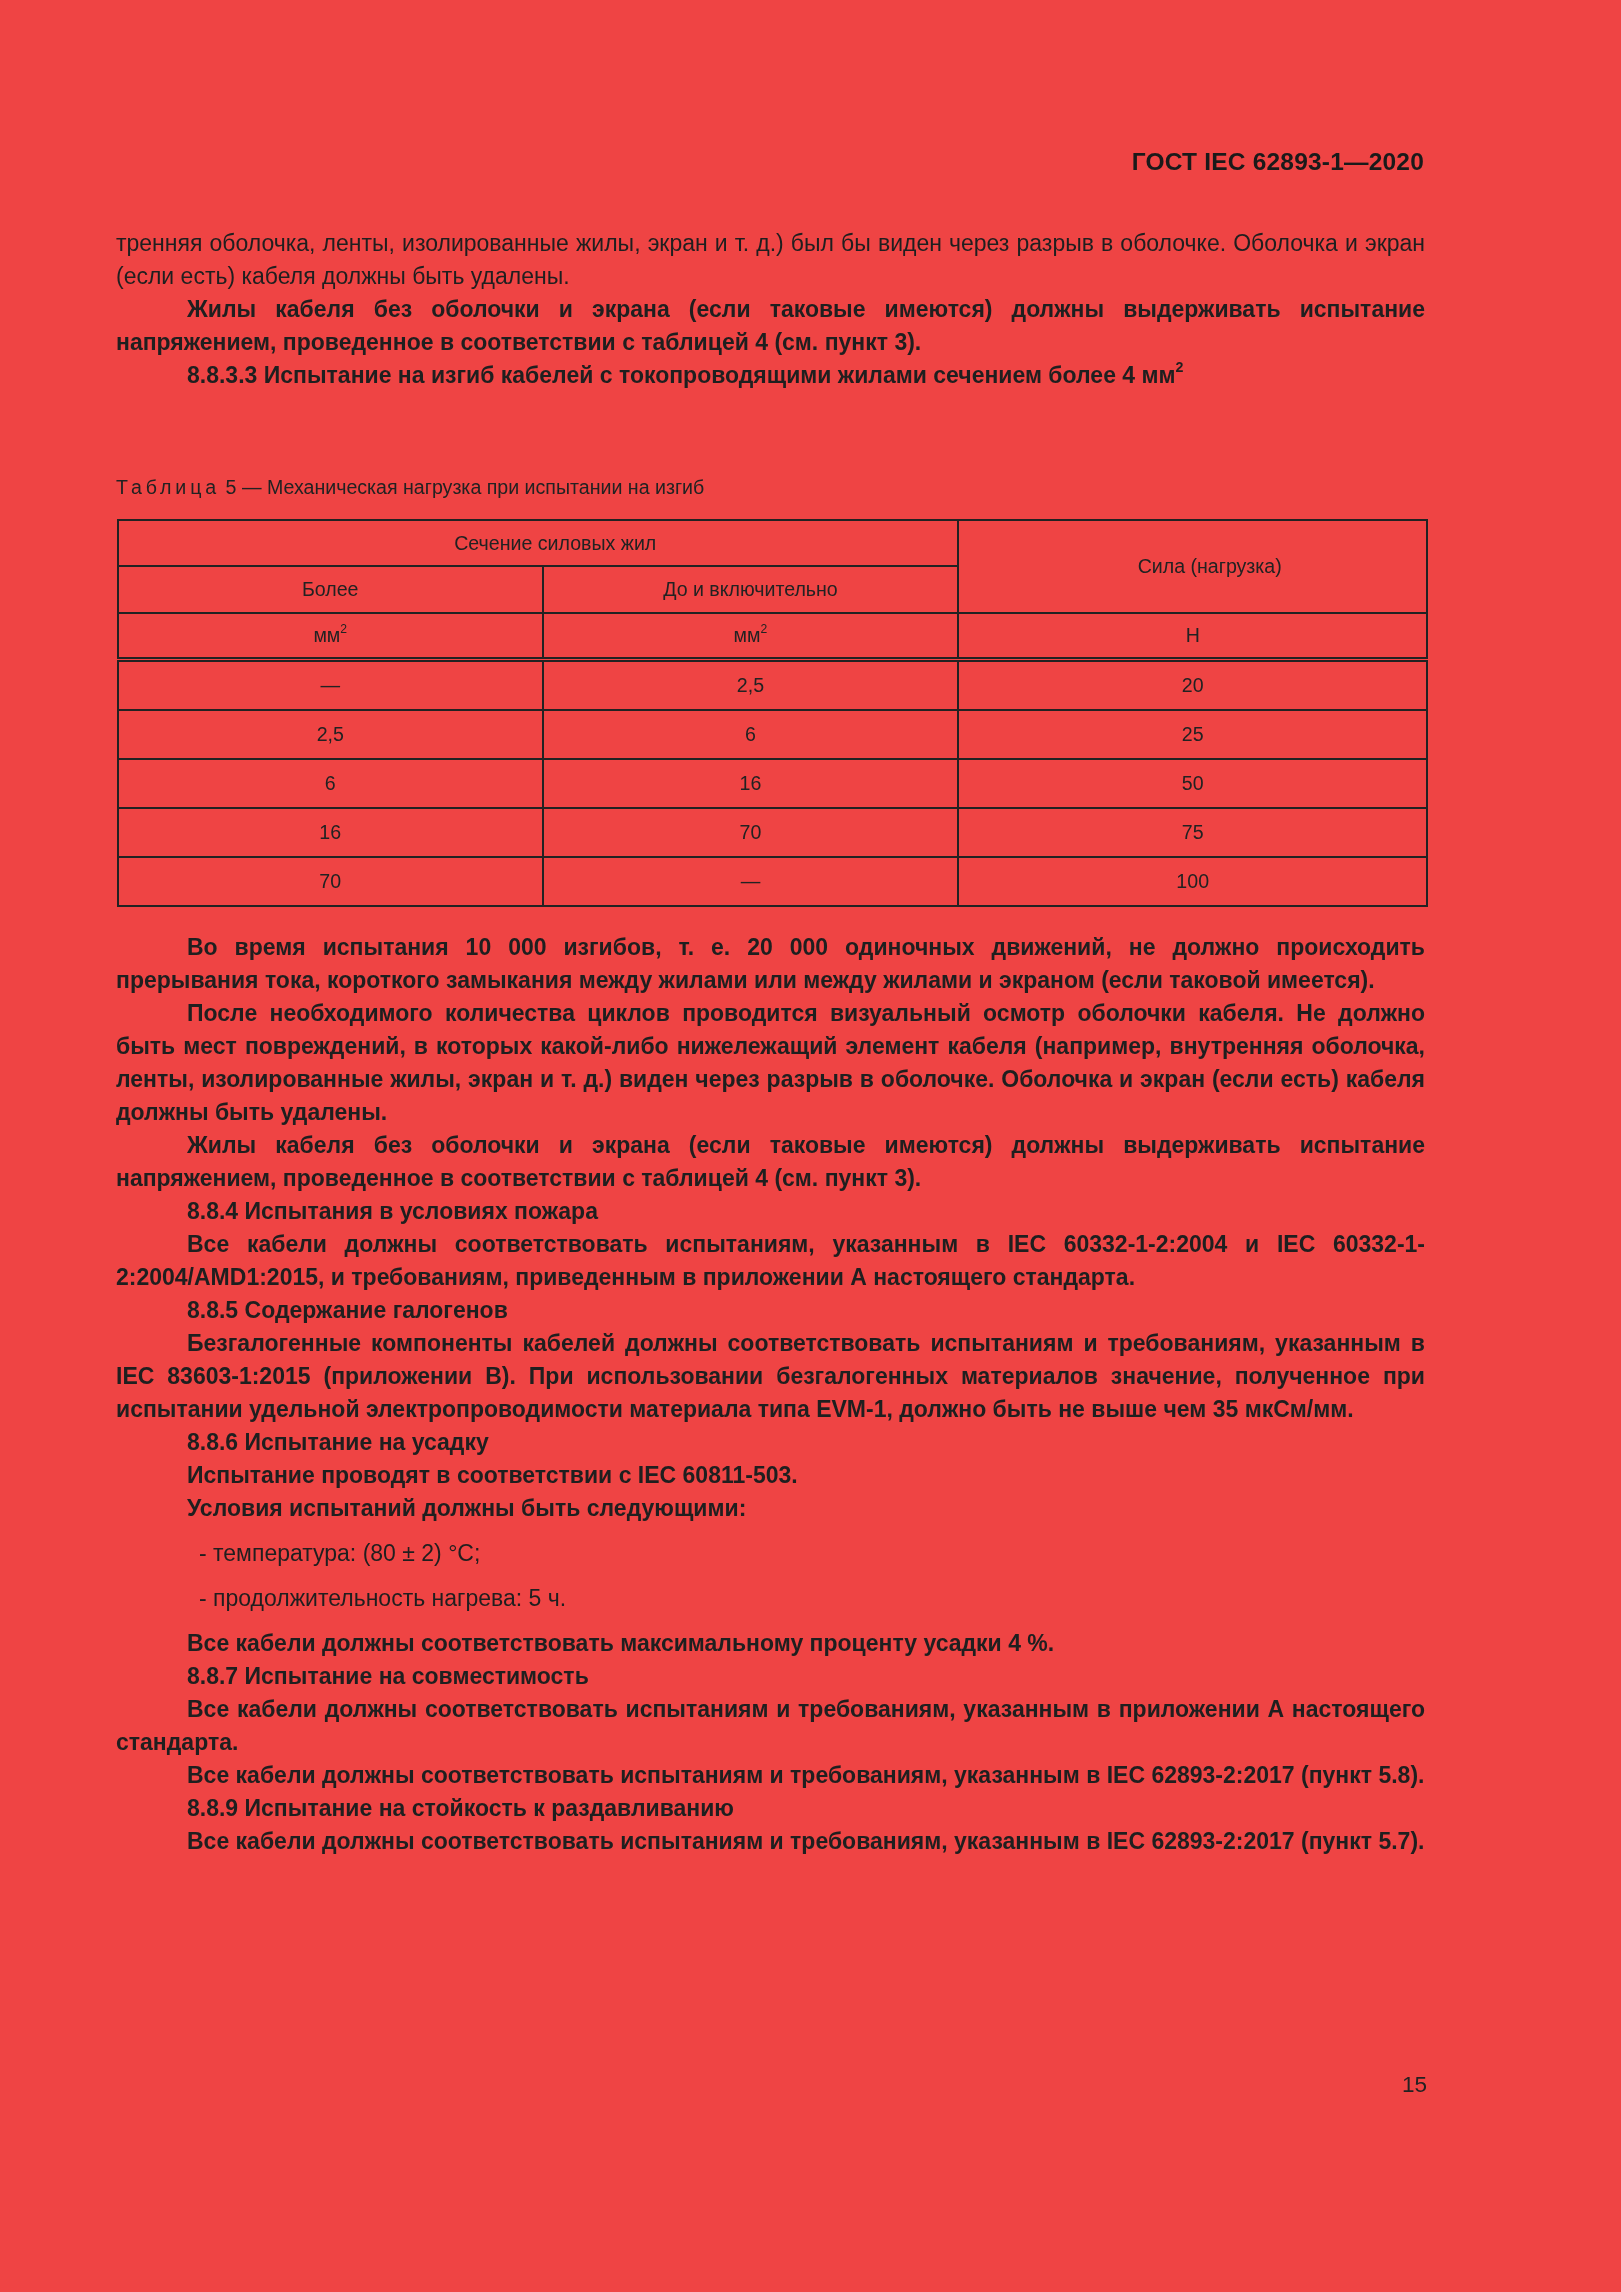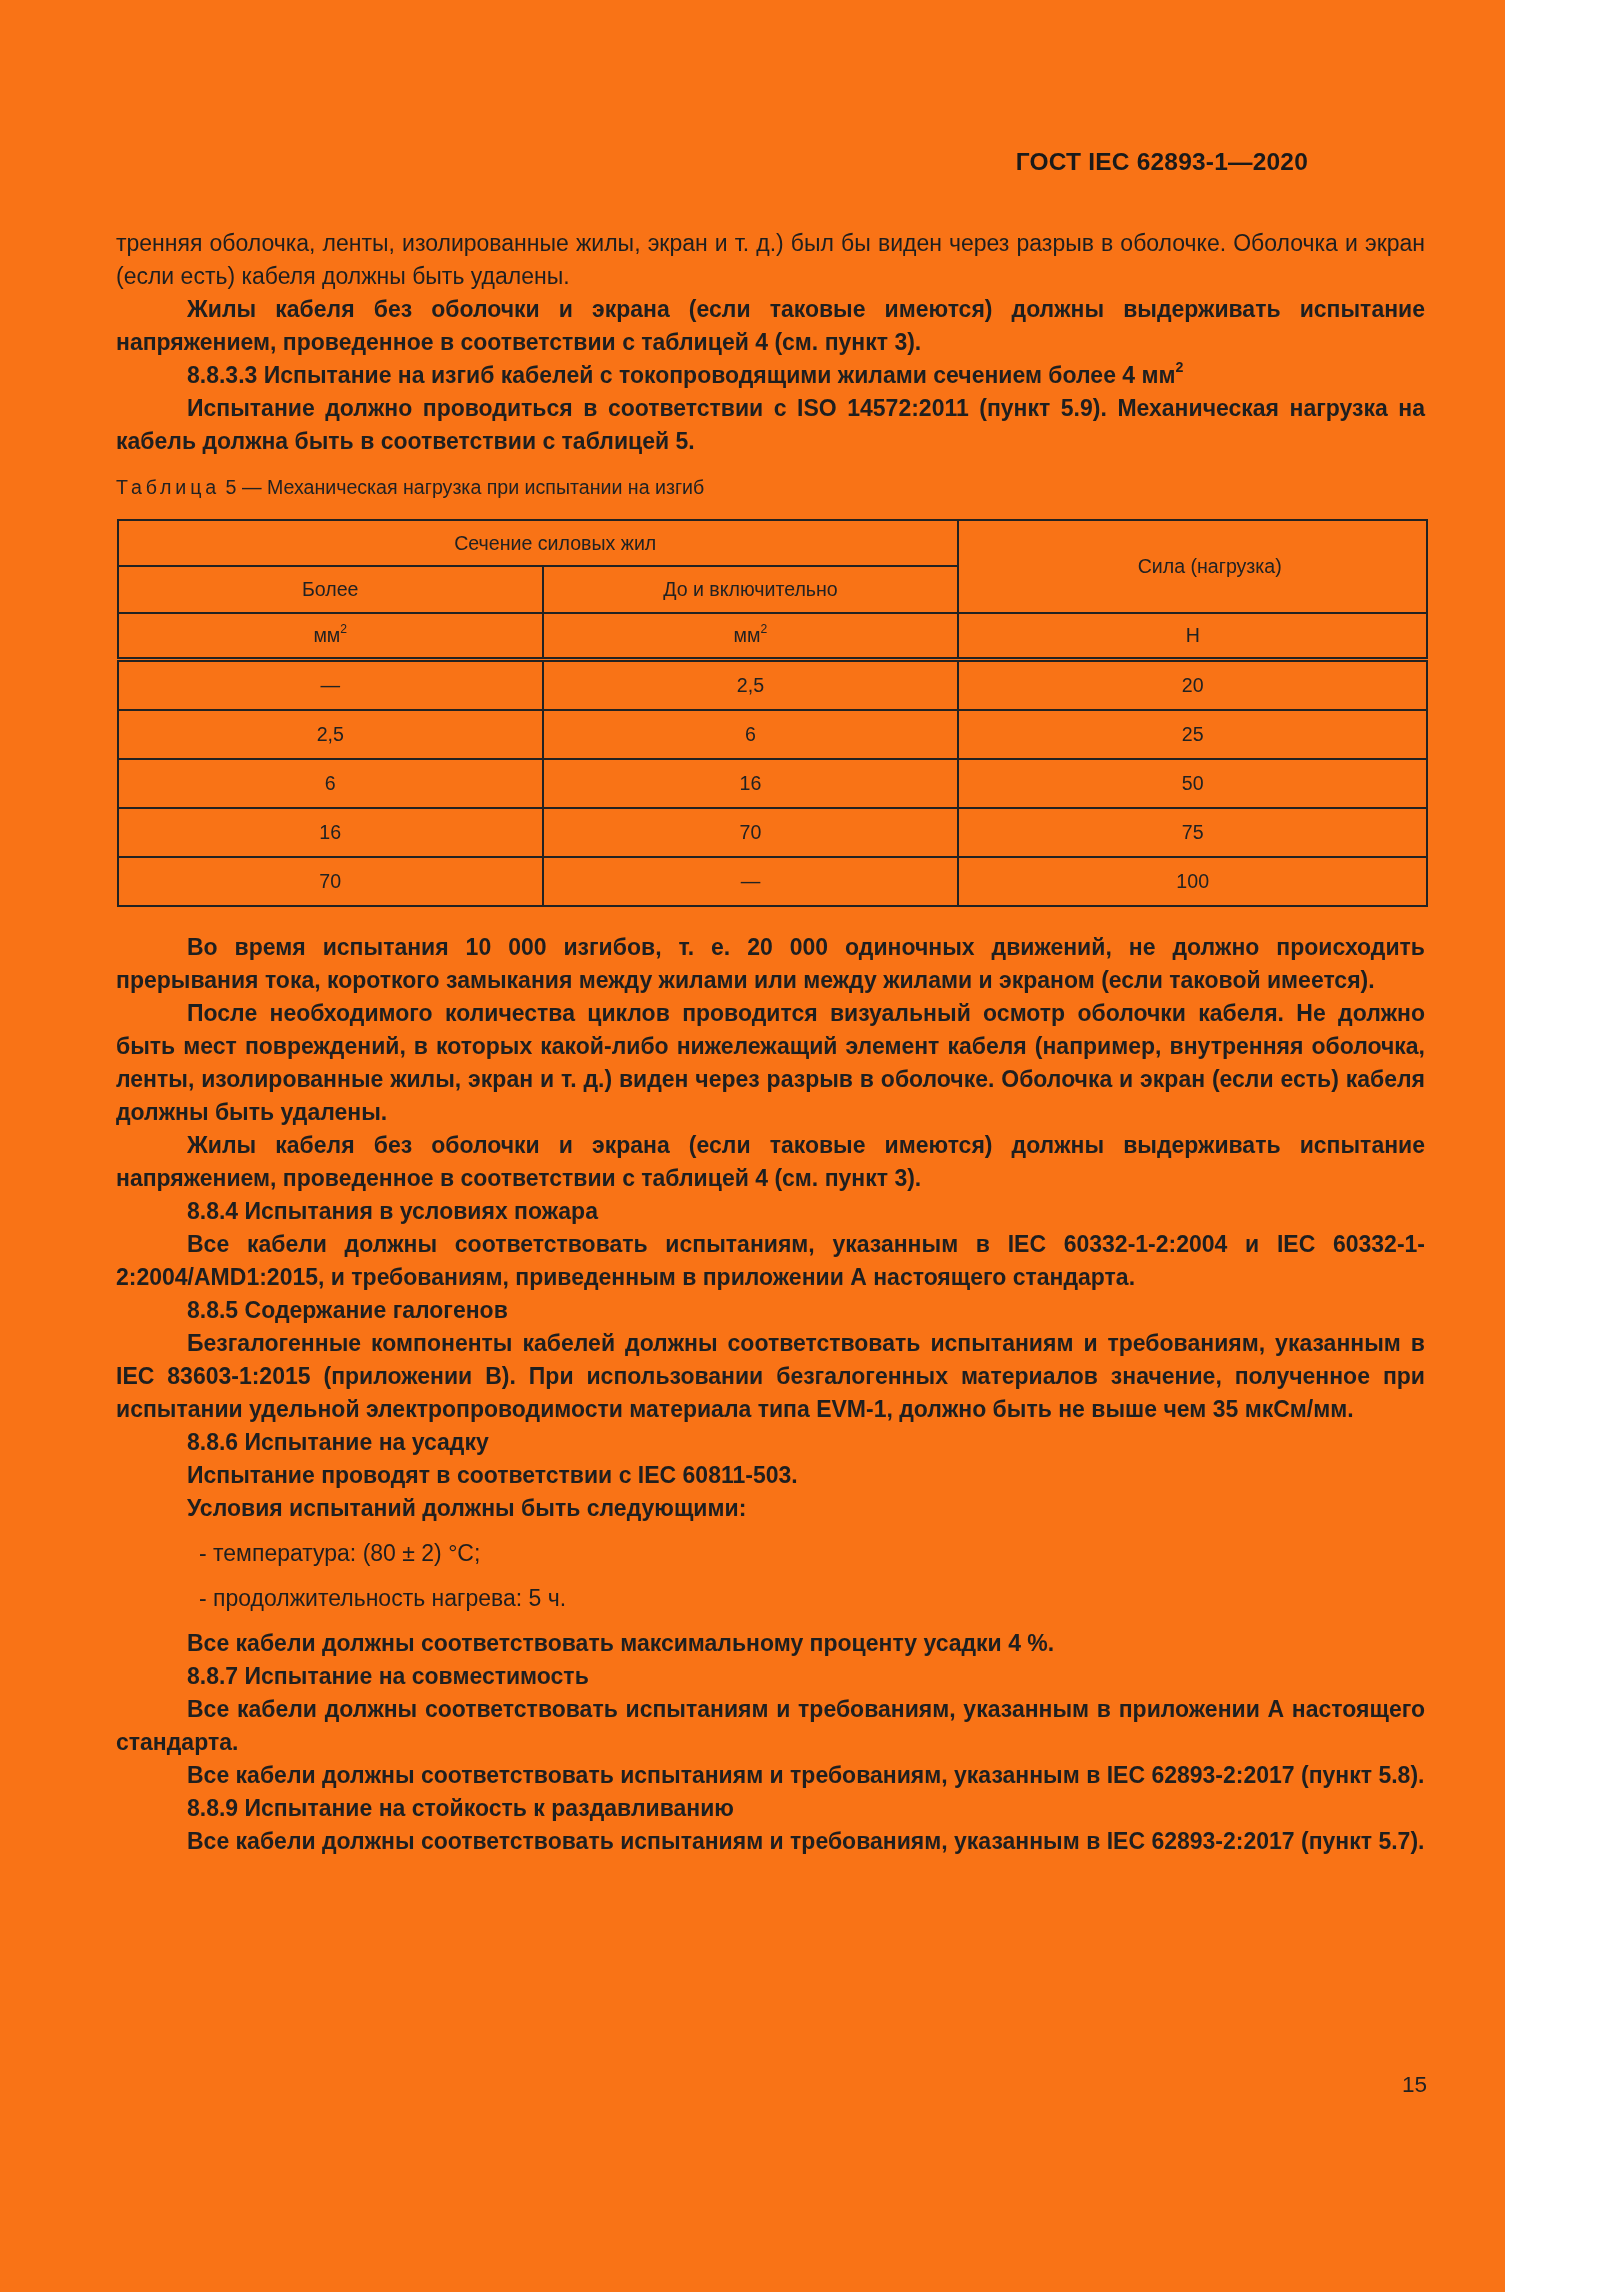--- a/index.html
+++ b/index.html
@@ -1,17 +1,17 @@
 <!DOCTYPE html>
 <html><head>
 <meta charset="utf-8">
 <style>
   html, body { margin: 0; padding: 0; background: #ffffff; }
   body { width: 1621px; height: 2293px; position: relative; overflow: hidden; }
-  .page { position: absolute; left: 0; top: 0; width: 1505px; height: 2293px; background: #f97316; color: #1f1f1f; font-family: "Liberation Sans", sans-serif; }
+  .page { position: absolute; left: 0; top: 0; width: 1621px; height: 2293px; background: #ef4444; color: #1f1f1f; font-family: "Liberation Sans", sans-serif; }
   .running-header { position: absolute; right: 197px; top: 148px; font-weight: bold; font-size: 24.5px; letter-spacing: 0.2px; color: #1a1a1a; }
   .block { position: absolute; left: 116px; width: 1309px; font-size: 23px; line-height: 33px; }
   .p { margin: 0; text-align: justify; text-align-last: left; }
   .ind { text-indent: 71px; font-weight: bold; }
   .h { margin: 0; text-indent: 71px; font-weight: bold; }
   .dash { margin: 12px; padding-left: 71px; }
   sup { font-size: 0.62em; line-height: 0; vertical-align: 0.75em; }
   .caption { position: absolute; left: 116px; top: 476px; font-size: 19.6px; color: #222; text-align: right; }
   .caption .sp { letter-spacing: 3.9px; }
   table.t5 { position: absolute; left: 117px; top: 519px; width: 1311px; border-collapse: collapse; font-size: 19.6px; color: #222; }
@@ -26,21 +26,20 @@
 <body>
 
 <div class="page">
 
   <div class="running-header">ГОСТ IEC 62893-1—2020</div>
 
   <div class="block" style="top:227px;">
     <p class="p">тренняя оболочка, ленты, изолированные жилы, экран и т. д.) был бы виден через разрыв в оболочке. Оболочка и экран (если есть) кабеля должны быть удалены.</p>
     <p class="p ind">Жилы кабеля без оболочки и экрана (если таковые имеются) должны выдерживать испытание напряжением, проведенное в соответствии с таблицей 4 (см. пункт 3).</p>
     <p class="h"><span>8.8.3.3 Испытание на изгиб кабелей с токопроводящими жилами сечением более 4 мм</span><sup>2</sup></p>
-    <p class="p ind">Испытание должно проводиться в соответствии с ISO 14572:2011 (пункт 5.9). Механическая нагрузка на кабель должна быть в соответствии с таблицей 5.</p>
   </div>
 
   <div class="caption"><span class="sp">Таблица</span><span> 5 — Механическая нагрузка при испытании на изгиб</span></div>
 
   <table class="t5">
     <tbody>
         <tr class="r-h1">
       <td colspan="2">Сечение силовых жил</td>
       <td rowspan="2" style="width:447px;">Сила (нагрузка)</td>
     </tr>

